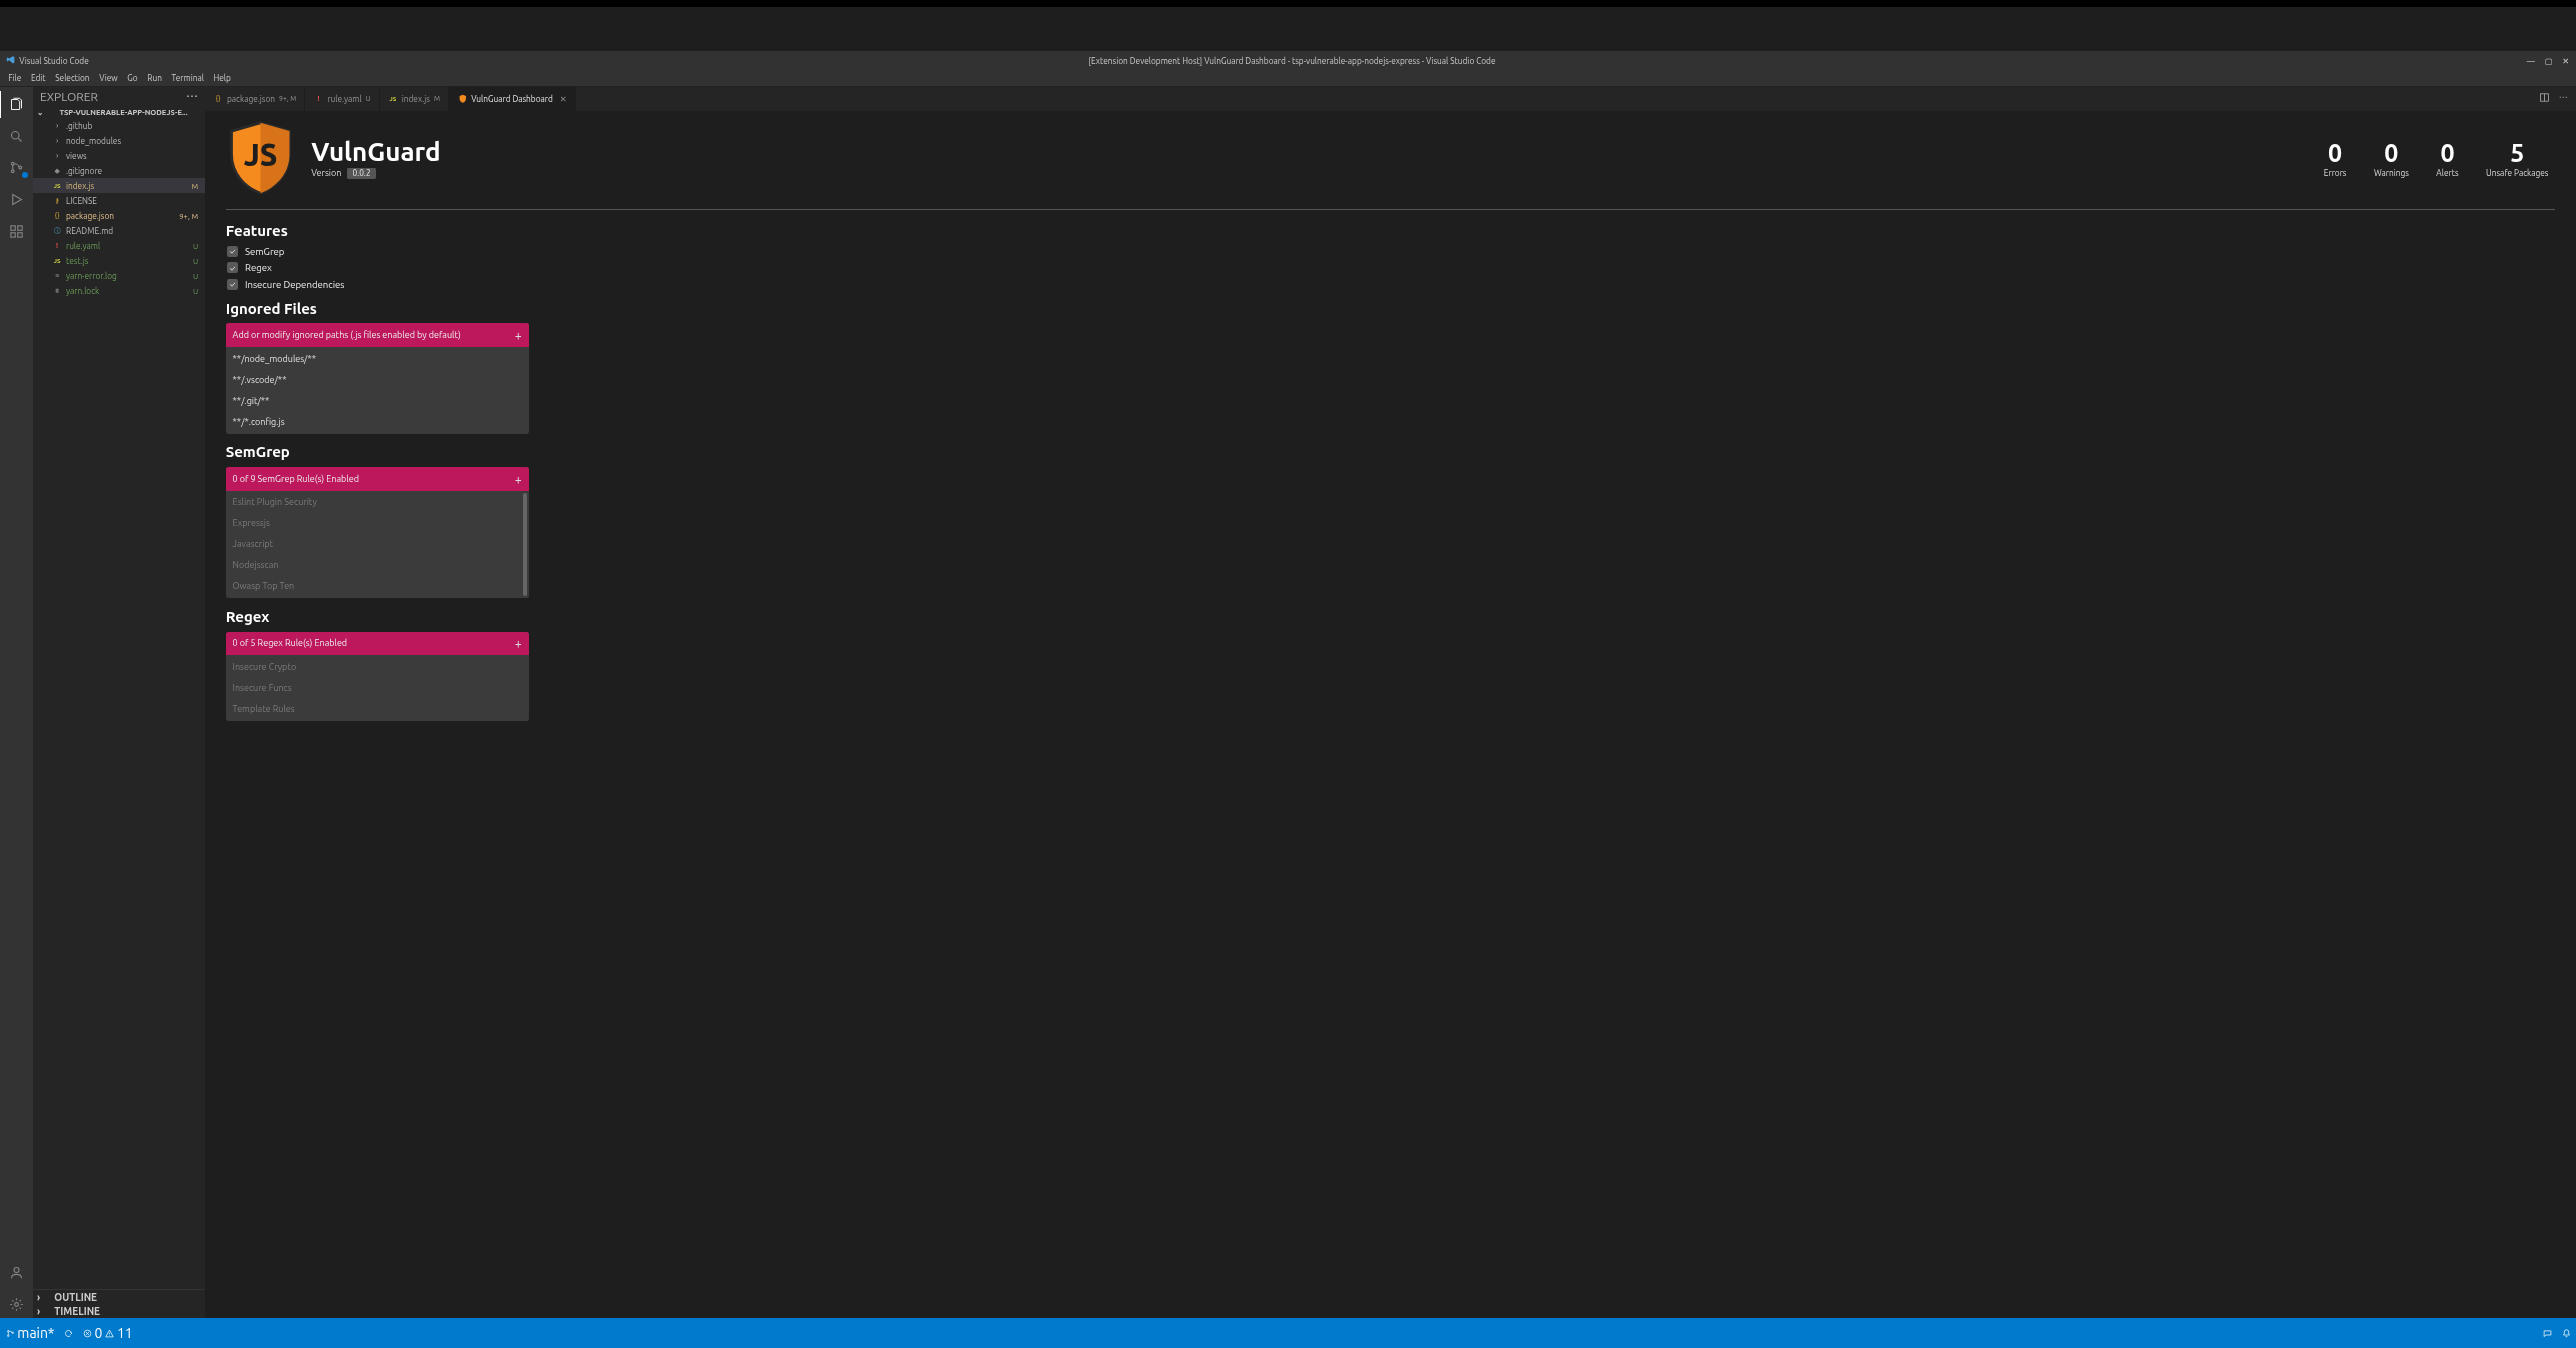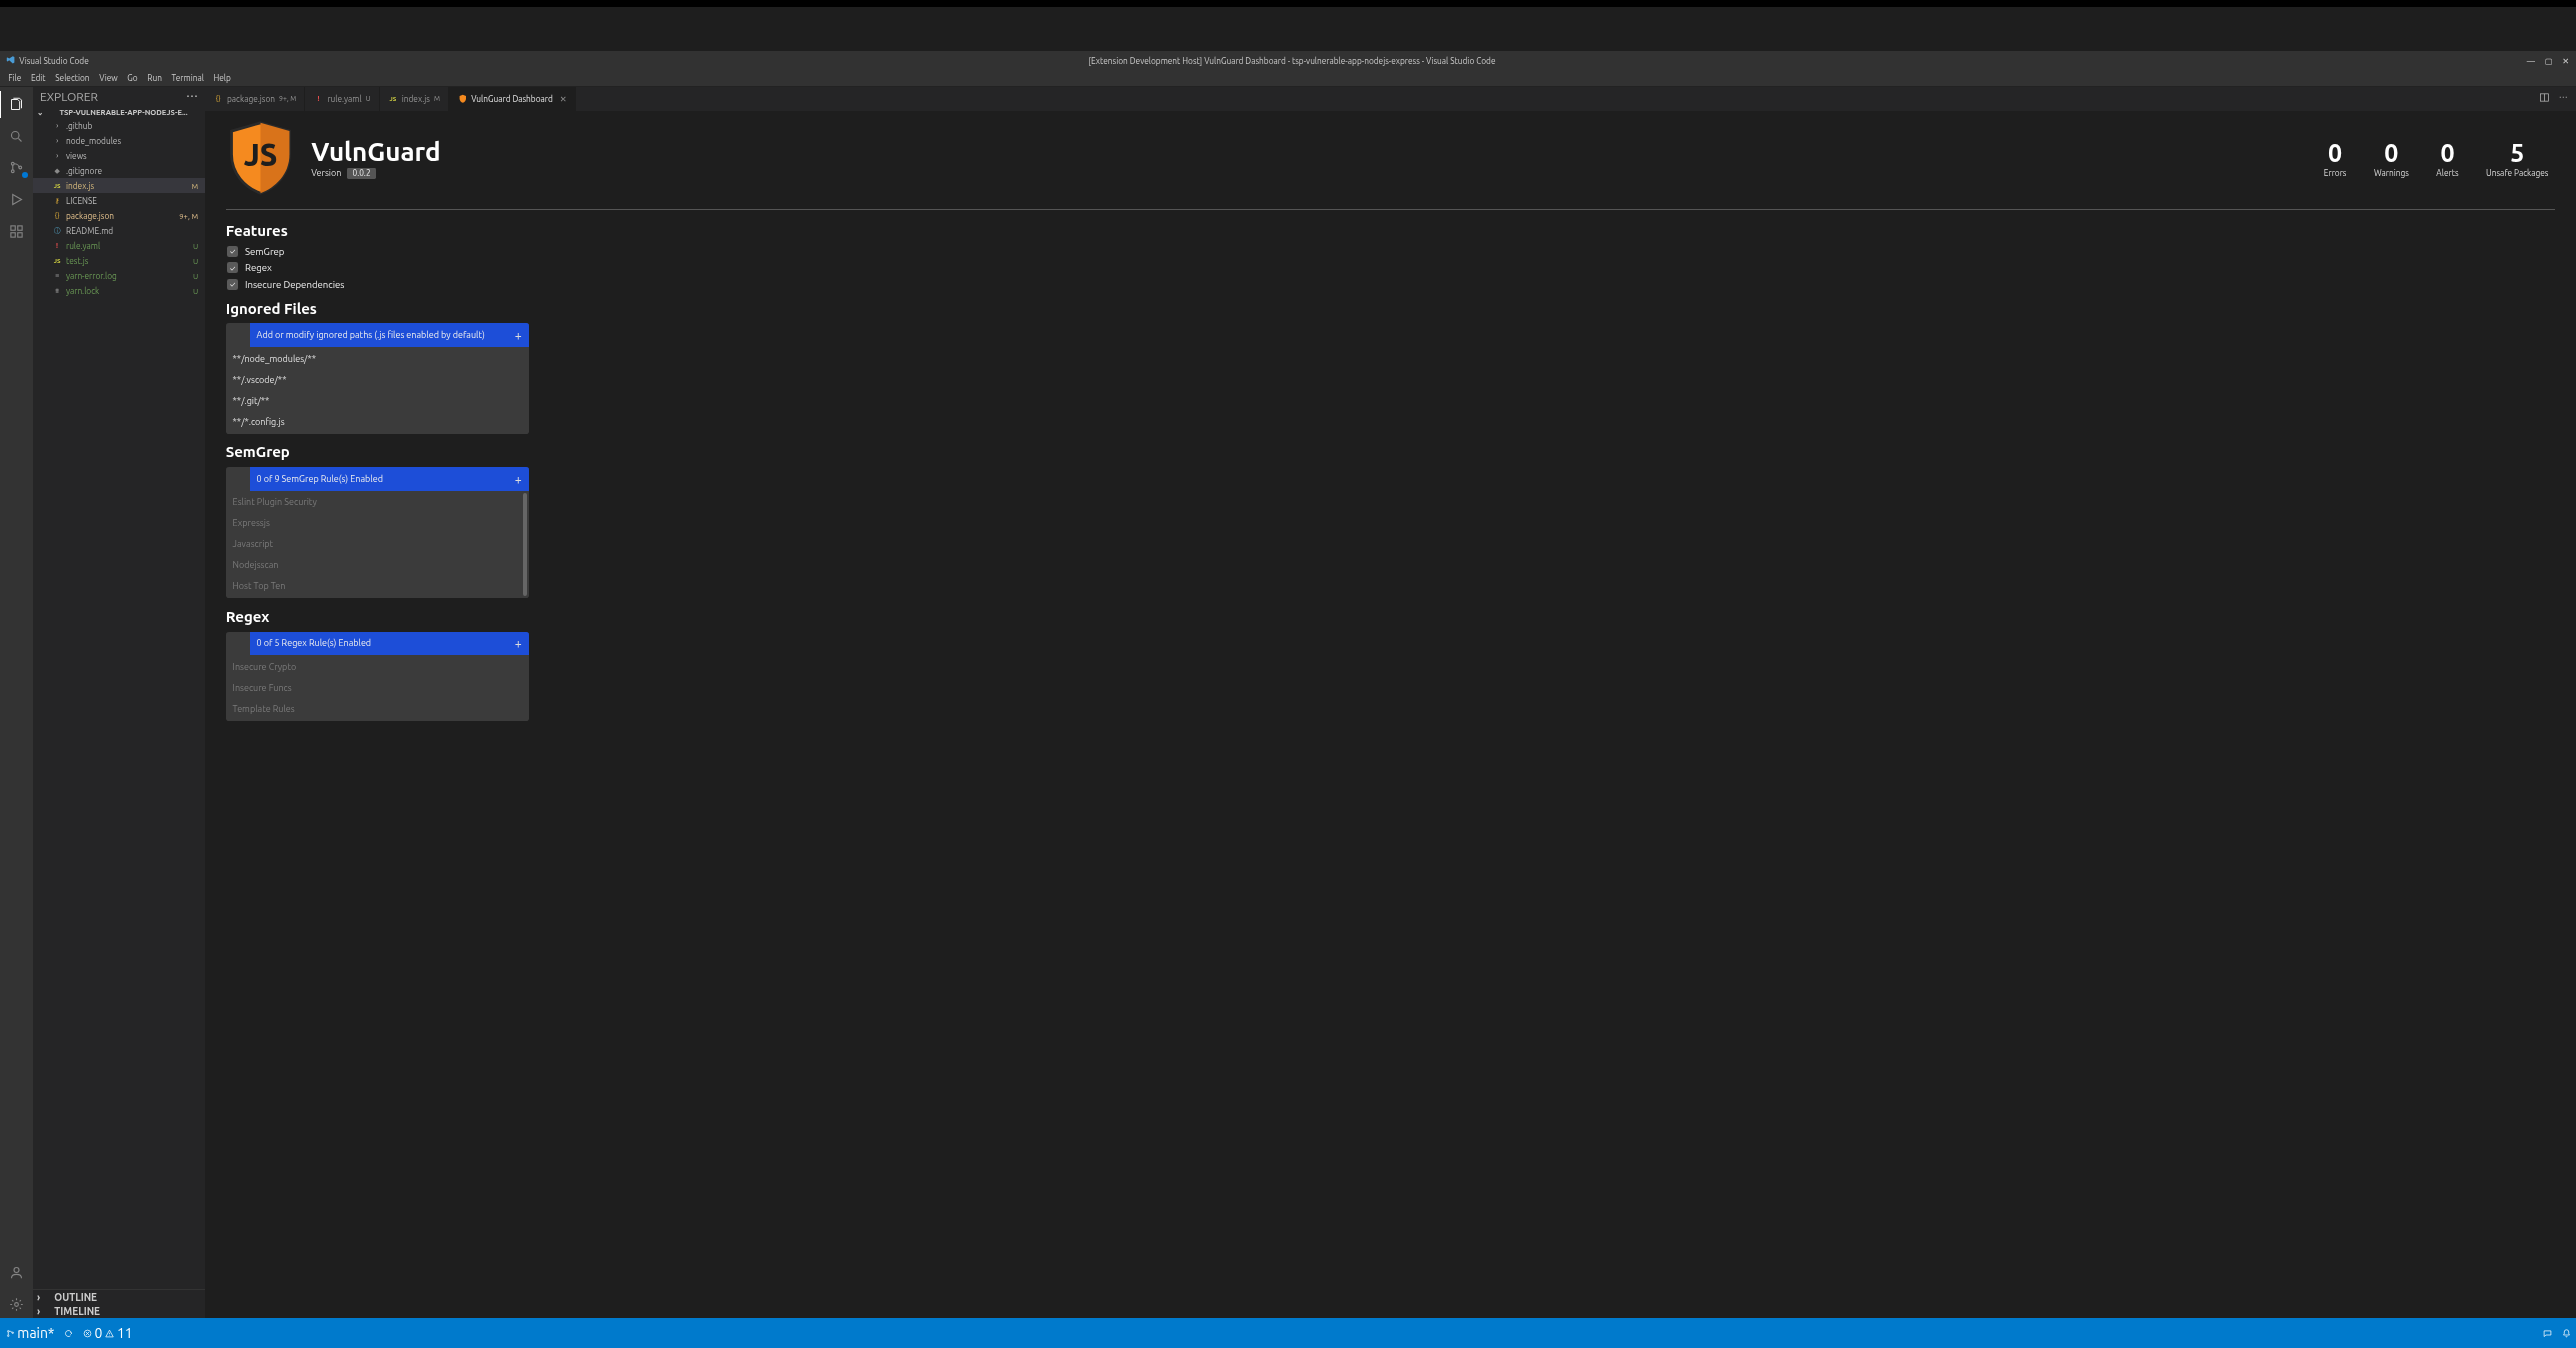--- a/index.html
+++ b/index.html
@@ -83,21 +83,21 @@
 .stat { text-align: center; }
 .stat-num { font-size: 25px; font-weight: 700; color: #fff; }
 .stat-label { font-size: 8.3px; color: #ddd; margin-top: 1.4px; }
 
 .section-h { font-size: 15px; font-weight: 700; color: #fff; margin: 9.6px 0 6.9px 0; }
 .checks { display: flex; flex-direction: column; gap: 5.5px; margin-left: 1.4px; }
 .check-row { display: flex; align-items: center; gap: 6.9px; font-size: 9.6px; color: #eee; }
 .chk { width: 11px; height: 11px; background: #5a5a5a; border-radius: 2.1px; display: inline-flex; align-items: center; justify-content: center; color: #fff; font-size: 7.6px; }
 
 .card { width: 303px; background: #3b3b3b; border-radius: 2.8px; margin-top: 5.5px; overflow: hidden; }
-.card-head { background: #1d4ed8; color: #eee; display: flex; align-items: center; padding: 5.5px 6.9px; font-size: 9px; margin-left: 24px; }
+.card-head { background: #be185d; color: #eee; display: flex; align-items: center; padding: 5.5px 6.9px; font-size: 9px; }
 .card-head .plus { margin-left: auto; color: #ddd; font-size: 12.4px; line-height: 1; cursor: pointer; }
 .card-list { padding: 1.4px 0; }
 .card-item { padding: 5.5px 6.9px; font-size: 9px; color: #e0e0e0; }
 .card-item.dim { color: #7a7a7a; }
 .card-scroll { max-height: 110px; overflow: hidden; position: relative; }
 .card-scroll::after { content: ""; position: absolute; right: 1.4px; top: 2.8px; bottom: 2.8px; width: 4.1px; background: #666; border-radius: 2.1px; }
 
 
 .status-bar { height: 30px; background: #007acc; color: #fff; display: flex; align-items: center; font-size: 14px; padding: 0 5.5px; gap: 9.6px; }
 .status-bar .sb-item { display: flex; align-items: center; gap: 2.8px; }
@@ -378,21 +378,21 @@
       <div class="card">
         <div class="card-head">
           <span>0 of 9 SemGrep Rule(s) Enabled</span>
           <span class="plus">+</span>
         </div>
         <div class="card-list card-scroll" id="semgrep-list">
             <div class="card-item dim">Eslint Plugin Security</div>
             <div class="card-item dim">Expressjs</div>
             <div class="card-item dim">Javascript</div>
             <div class="card-item dim">Nodejsscan</div>
-            <div class="card-item dim">Host Top Ten</div>
+            <div class="card-item dim">Owasp Top Ten</div>
           </div>
       </div>
 
       <div class="section-h">Regex</div>
       <div class="card">
         <div class="card-head">
           <span>0 of 5 Regex Rule(s) Enabled</span>
           <span class="plus">+</span>
         </div>
         <div class="card-list" id="regex-list">

